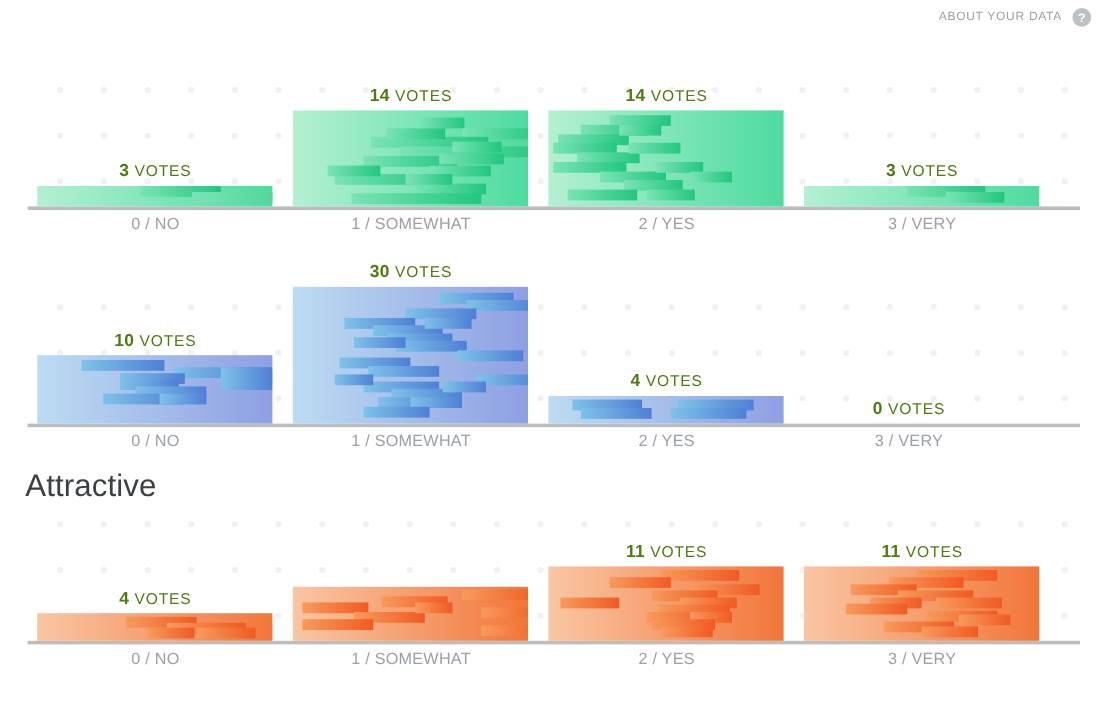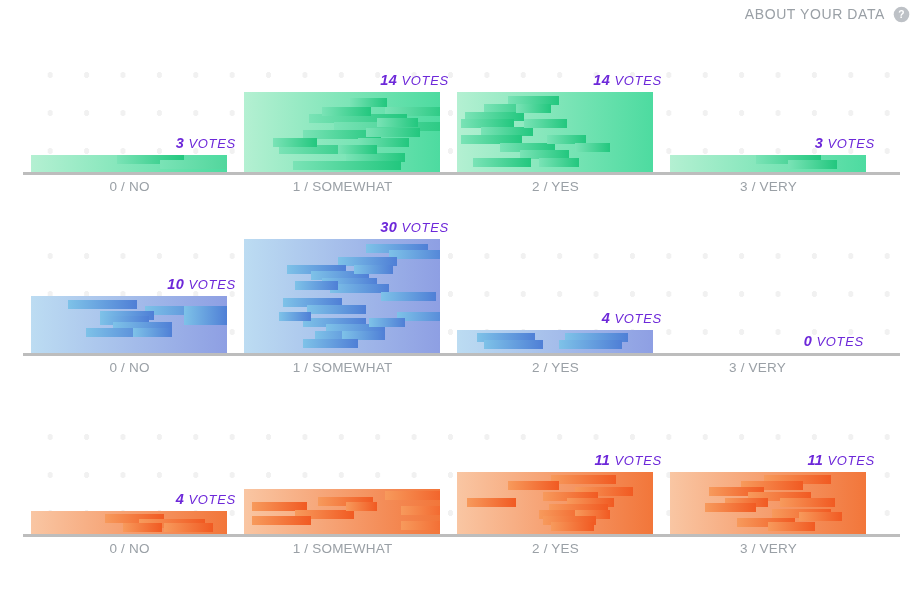--- a/index.html
+++ b/index.html
@@ -28,21 +28,21 @@
     box-sizing: border-box;
   }
   .about-link {
     display: flex;
     align-items: center;
     gap: 8px;
     cursor: pointer;
     user-select: none;
   }
   .about-label {
-    font-size: 14px;
+    font-size: 10px;
     letter-spacing: 0.6px;
     color: #9aa0a6;
     font-weight: 400;
   }
   .help-icon {
     width: 17px; height: 17px;
     display: block;
   }
 
   
@@ -111,26 +111,25 @@
   }
   .tick {
     position: absolute;
     height: 9px;
     border-radius: 0;
   }
   .votes {
     position: absolute;
     left: 0;
     width: 100%;
-    text-align: right;
+    text-align: center;
     font-size: 14.5px;
     letter-spacing: 0.3px;
-    color: #6d28d9;
+    color: #4d7c0f;
     white-space: nowrap;
-    font-style: italic;
   }
   .votes .num { font-weight: 700; }
   .votes .word { font-weight: 400; font-size: 13px; letter-spacing: 0.7px;}
   .axis-label {
     position: absolute;
     left: 0;
     width: 213px;
     top: 121px;
     text-align: center;
     font-size: 13.5px;
@@ -292,20 +291,21 @@
           </div>
           <div class="col" style="left: 628px;">
             <div class="bar-wrap" style="height: 0px;"></div>
             <div class="votes" style="bottom: 4px;"><span class="num">0</span> <span class="word">VOTES</span></div>
             <div class="axis-label">3 / VERY</div>
           </div>
         </div>
       </div>
     </div>
     <div class="section">
+      <div class="section-title">Attractive</div>
       <div class="plot">
         <div class="dotgrid"></div>
         <div class="baseline"></div>
         <div class="cols">
           <div class="col" style="left: 0px;">
             <div class="bar-wrap" style="height: 22.72px;">
               <div class="bar" style="height: 22.72px; background: linear-gradient(to right, rgb(249, 198, 163), rgb(242, 118, 58));">
                 <span class="tick" style="left: 74.48px; width: 58.8px; bottom: 11.2504px; background: linear-gradient(to right, rgb(247, 154, 92), rgb(241, 90, 34));"></span>
                 <span class="tick" style="left: 107.8px; width: 66.64px; bottom: 6.0368px; background: linear-gradient(to right, rgb(247, 154, 92), rgb(241, 90, 34));"></span>
                 <span class="tick" style="left: 133.28px; width: 49px; bottom: 1.6464px; background: linear-gradient(to right, rgb(247, 154, 92), rgb(241, 90, 34));"></span>

